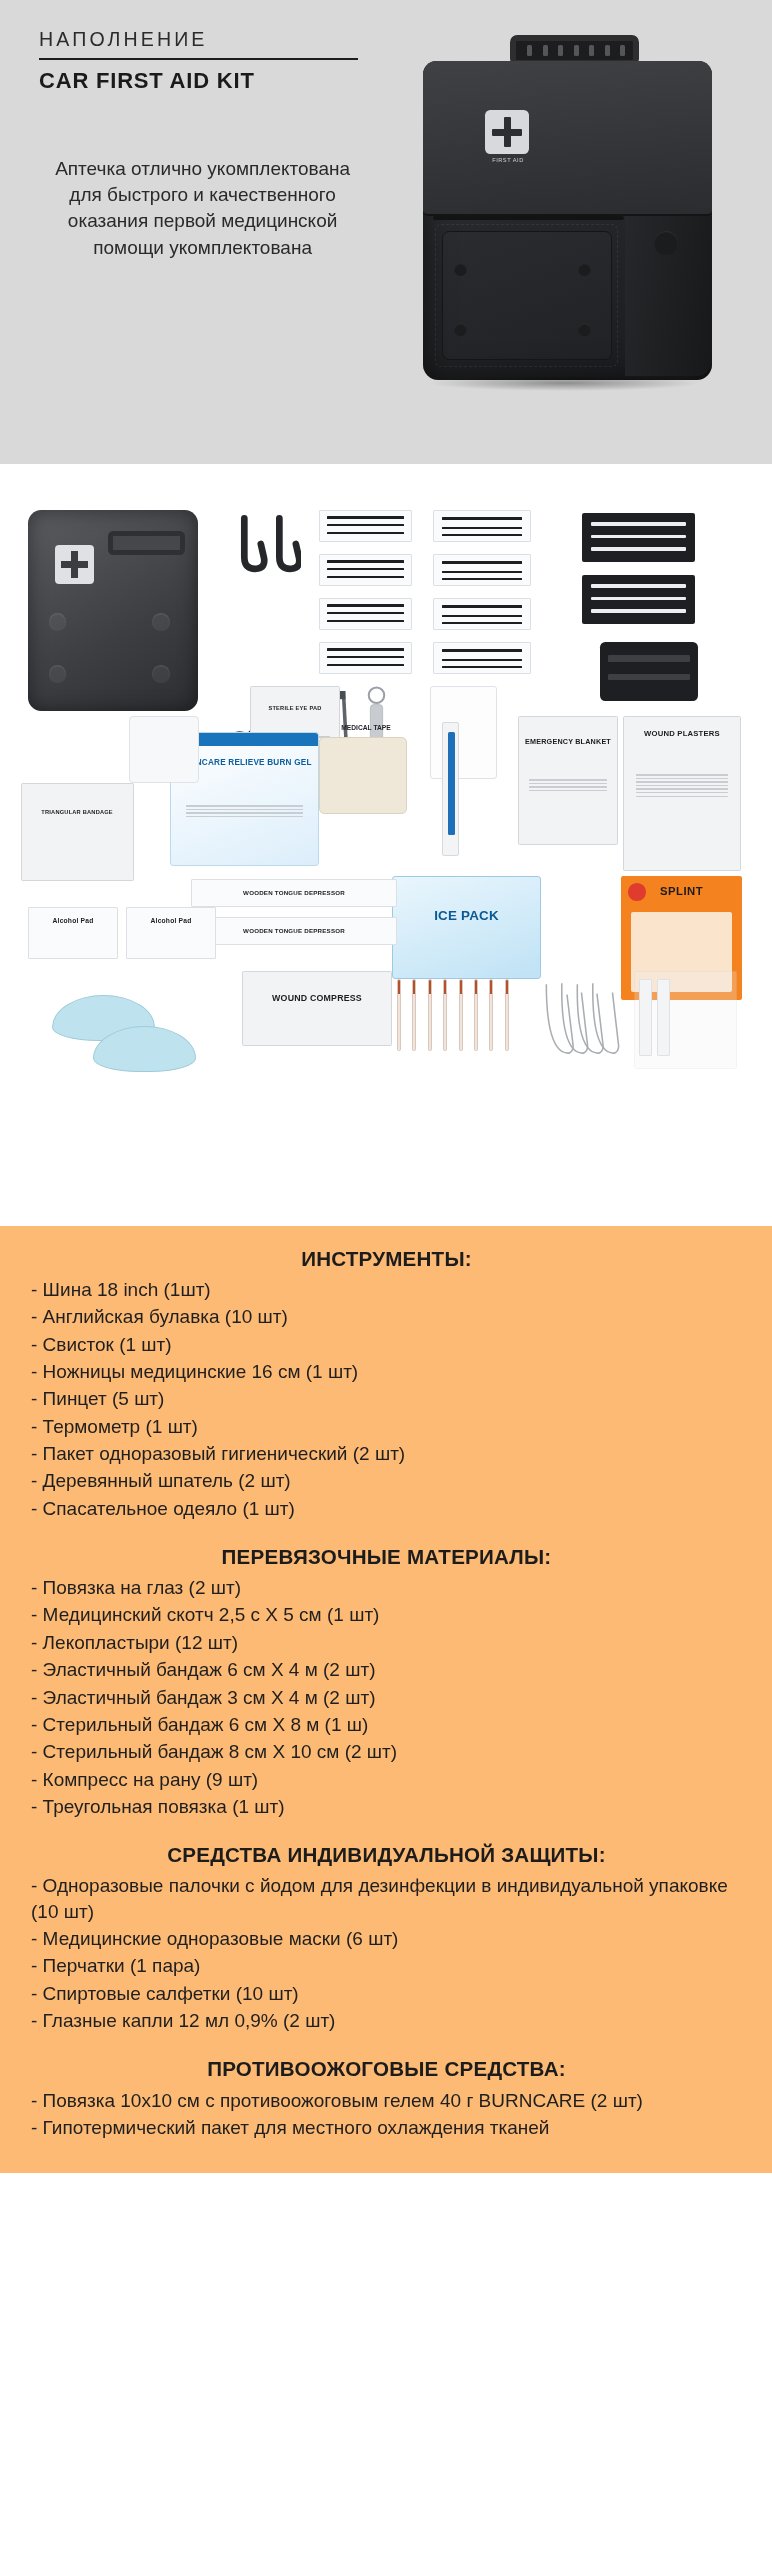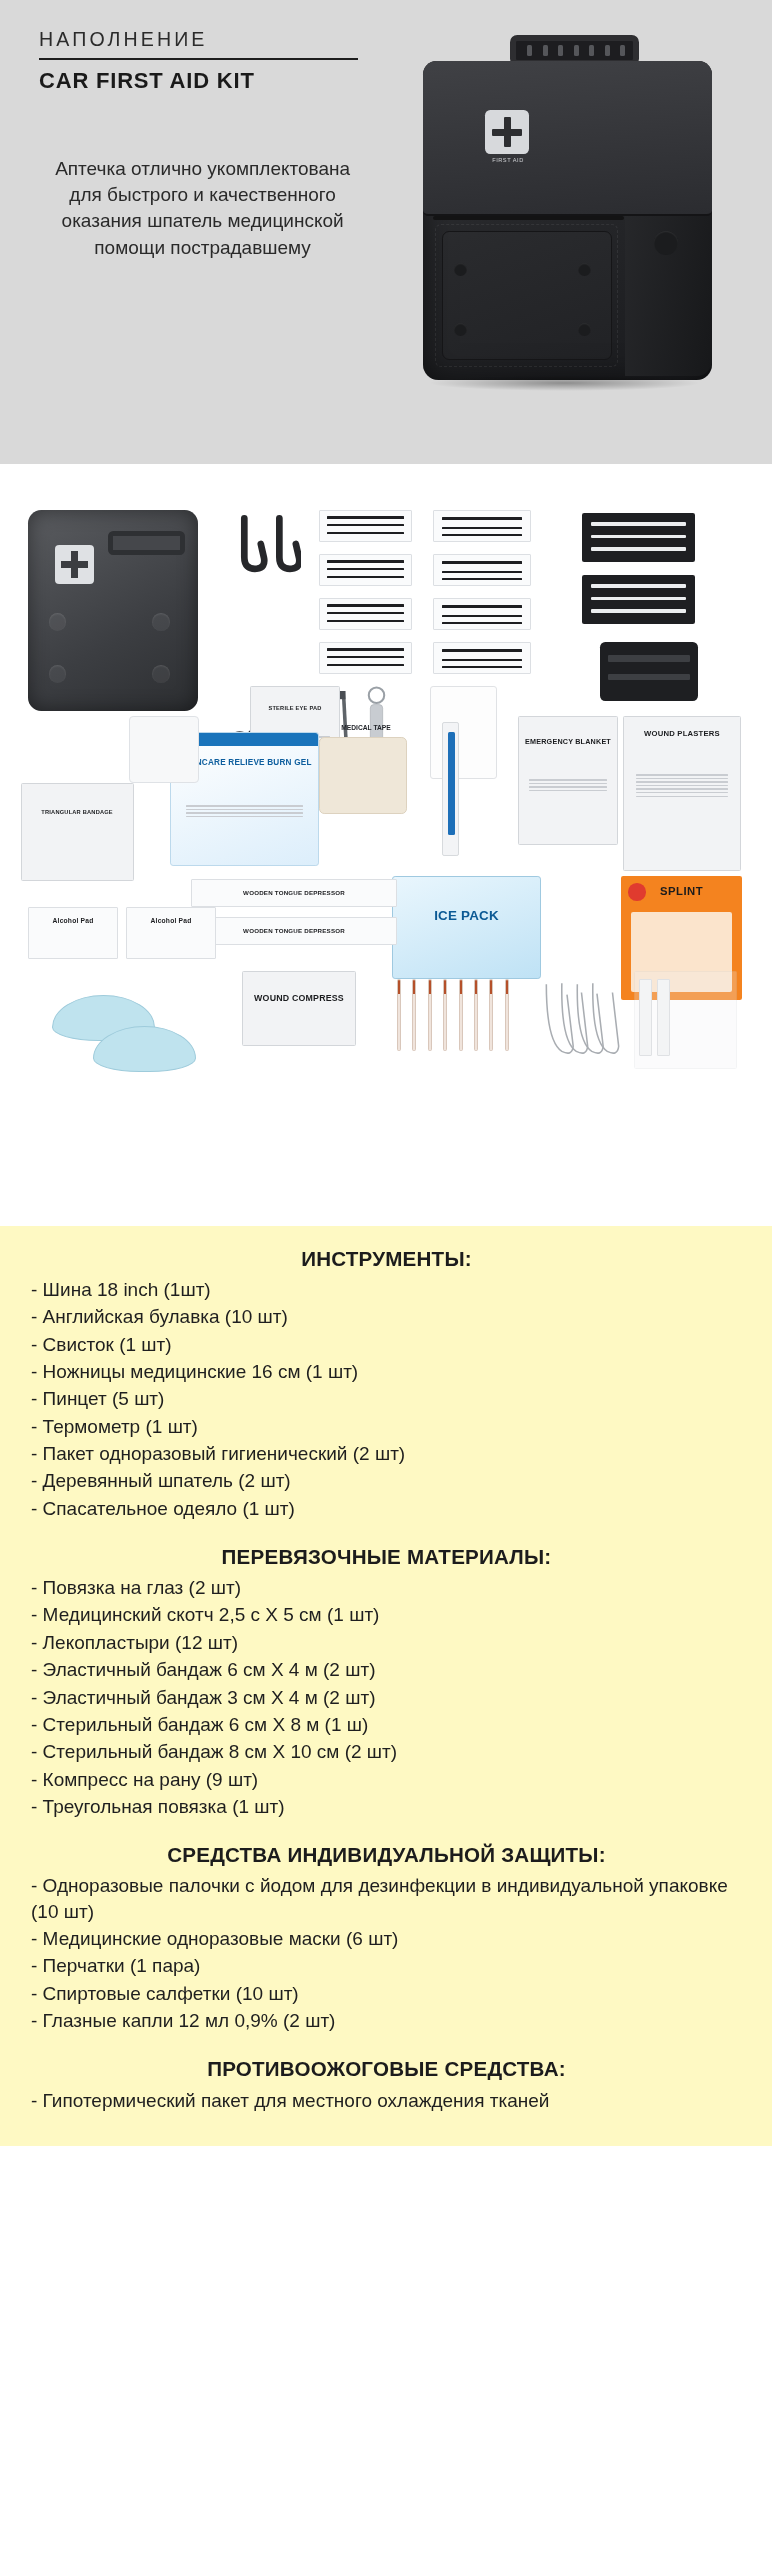--- a/index.html
+++ b/index.html
@@ -255,21 +255,21 @@
     background: #f4831f; border-radius: 2.1px;
   }
   .burn {
     background: linear-gradient(160deg,#ffffff 0%, #dceefb 100%);
     border: 0.5px solid #bcd9ec; border-radius: 3.1px;
   }
   .burn .blue-bar { position:absolute; left:0; top:0; width:100%; height:13.4px; background:#1a74bb; border-radius:2.6px 2.6px 0 0;}
 
   
   .sections {
-    background: #fef9c3;
+    background: #fdba74;
     padding: 20.6px 0 31px 0;
     width: 773px;
   }
   .section { padding: 0 31px; margin-bottom: 24px; }
   .section:last-child { margin-bottom: 0; }
   .sec-title {
     text-align: center;
     font-size: 20.6px;
     font-weight: bold;
     color: #1c1c1c;
@@ -288,21 +288,21 @@
 </head>
 <body>
 
 <div class="page">
 
   <div class="header">
     <div class="header-text">
       <div class="kicker">НАПОЛНЕНИЕ</div>
       <div class="rule"></div>
       <h1 class="title">CAR FIRST AID KIT</h1>
-      <p class="subtitle">Аптечка отлично укомплектована для быстрого и качественного оказания шпатель медицинской помощи пострадавшему</p>
+      <p class="subtitle">Аптечка отлично укомплектована для быстрого и качественного оказания первой медицинской помощи укомплектована</p>
     </div>
 
     <div class="bag-wrap">
       <div class="bag-handle">
         <div class="slot" style="left:11.3px"></div>
         <div class="slot" style="left:27px"></div>
         <div class="slot" style="left:42px"></div>
         <div class="slot" style="left:58px"></div>
         <div class="slot" style="left:73px"></div>
         <div class="slot" style="left:89px"></div>
@@ -507,21 +507,21 @@
       <div class="label-txt" style="top:9.3px; font-size:6.2px;">WOODEN TONGUE DEPRESSOR</div>
     </div>
 
     <div class="item white-strip" style="left:28px; top:443px; width:90px; height:52px;">
       <div class="label-txt" style="top:9.3px; font-size:6.7px;">Alcohol Pad</div>
     </div>
     <div class="item white-strip" style="left:126px; top:443px; width:90px; height:52px;">
       <div class="label-txt" style="top:9.3px; font-size:6.7px;">Alcohol Pad</div>
     </div>
 
-    <div class="item pkt" style="left:242px; top:507px; width:114px; height:75px;">
+    <div class="item pkt" style="left:242px; top:507px; width:150px; height:75px;">
       <div class="label-txt" style="top:20.6px; font-size:8.8px;">WOUND
 COMPRESS</div>
     </div>
 
     <div class="item mask" style="left:52px; top:531px; width:103px; height:46px;"></div>
     <div class="item mask" style="left:93px; top:562px; width:103px; height:46px;"></div>
 
     <div class="item swab" style="left:397px; top:515px; height:72px;">
         <div class="tip"></div>
       </div>
@@ -603,19 +603,20 @@
         <li>- Медицинские одноразовые маски (6 шт)</li>
         <li>- Перчатки (1 пара)</li>
         <li>- Спиртовые салфетки (10 шт)</li>
         <li>- Глазные капли 12 мл 0,9% (2 шт)</li>
       </ul>
     </div>
 
     <div class="section">
       <h2 class="sec-title">ПРОТИВООЖОГОВЫЕ СРЕДСТВА:</h2>
       <ul class="sec-list">
+        <li>- Повязка 10х10 см с противоожоговым гелем 40 г BURNCARE (2 шт)</li>
         <li>- Гипотермический пакет для местного охлаждения тканей</li>
       </ul>
     </div>
 
   </div>
 </div>
 
 
 </body></html>

